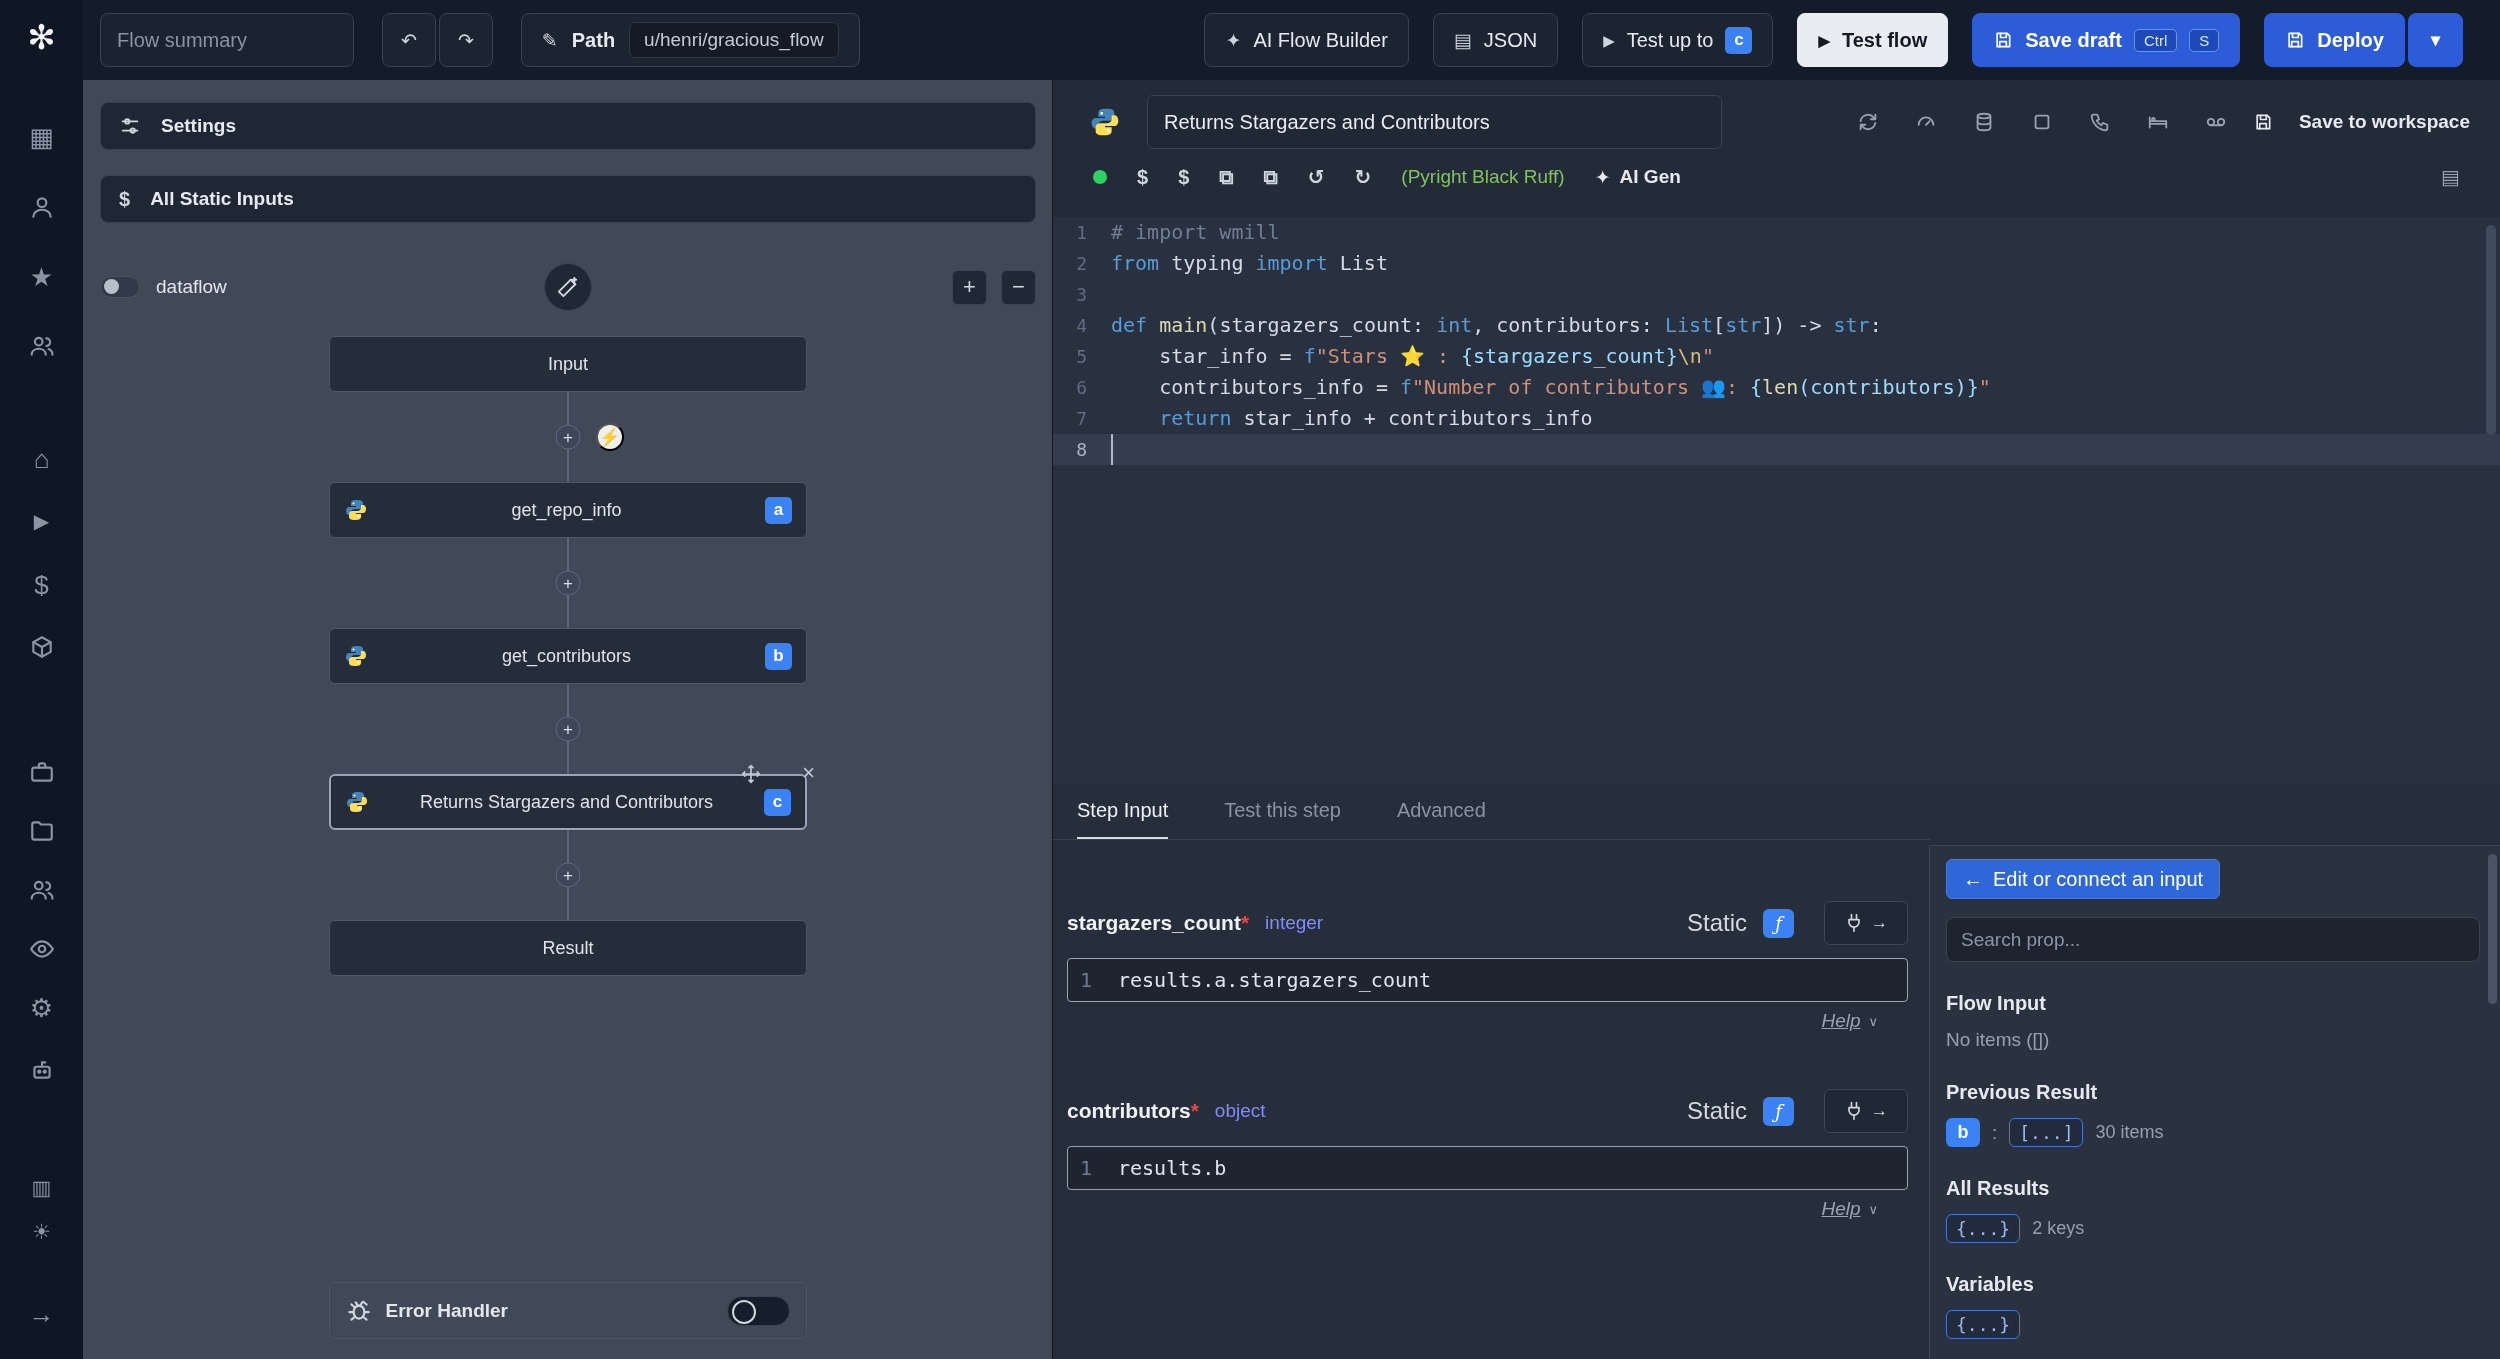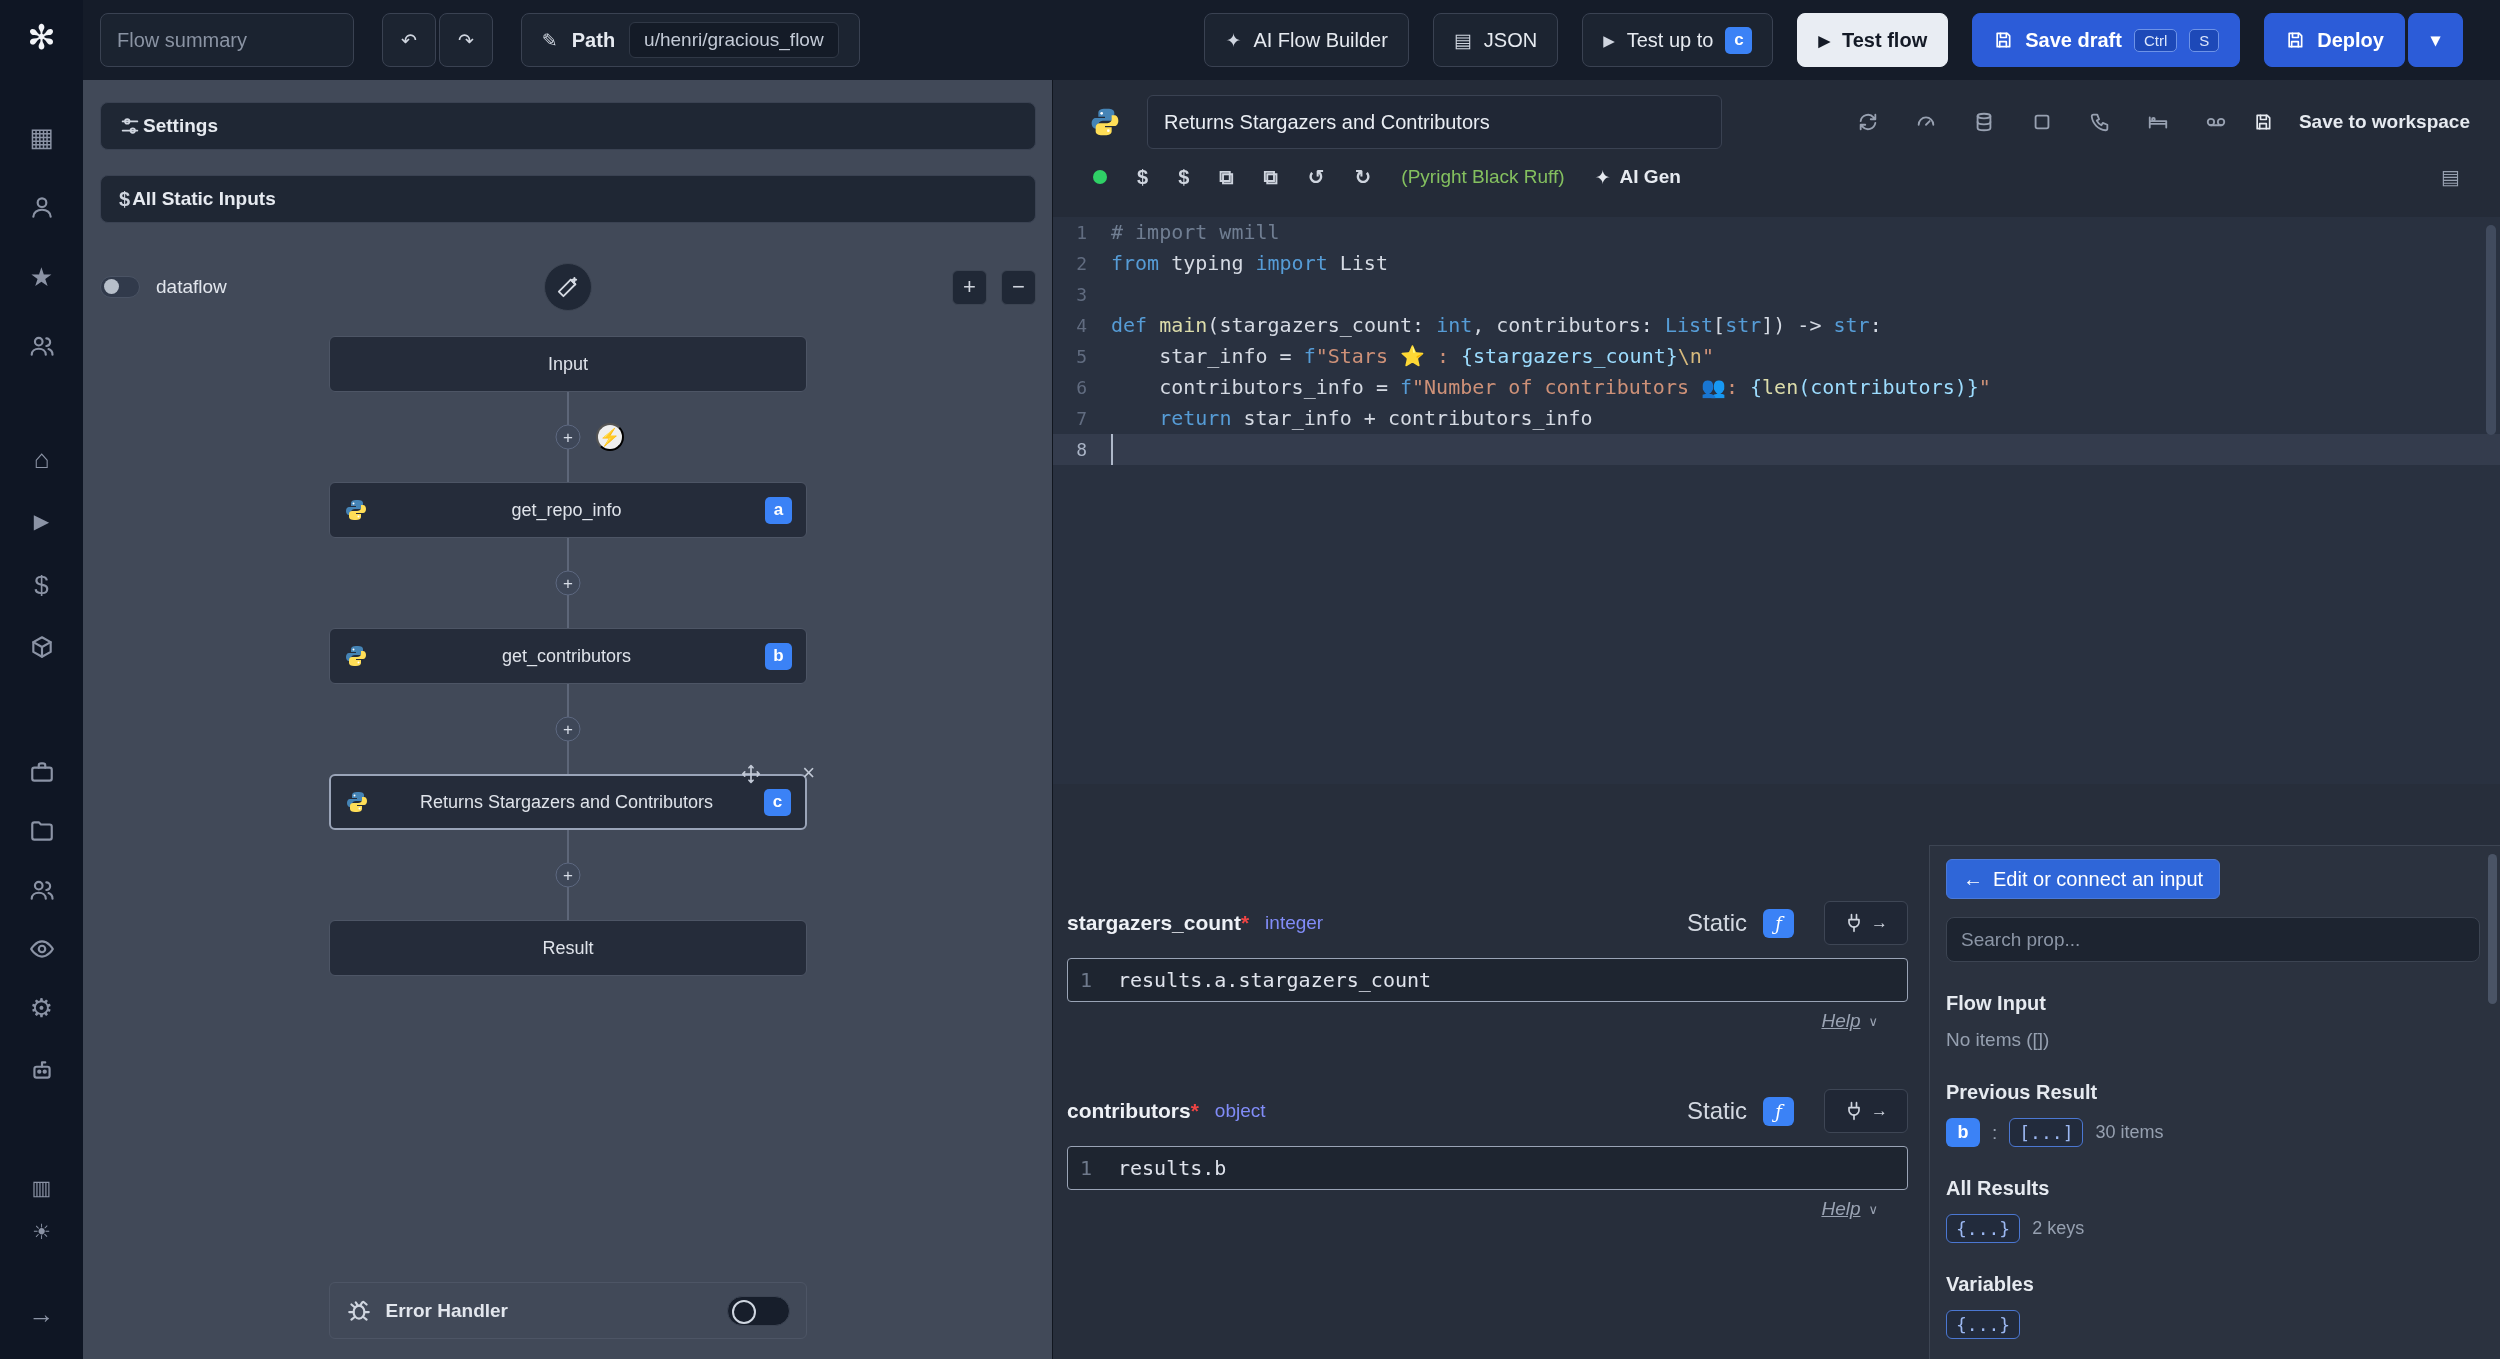--- a/index.html
+++ b/index.html
@@ -32,21 +32,21 @@
   .badge-blue{display:inline-flex;align-items:center;justify-content:center;min-width:27px;height:27px;
               background:#3b82f6;border-radius:5px;color:#fff;font-size:17px;font-weight:600;padding:0 6px;}
   .btn-white{background:#e9edf3;border-color:#e9edf3;color:#141a26;font-weight:600;}
   .btn-white .bicon{color:#141a26;}
   .btn-blue{background:#2c5cd8;border-color:#2c5cd8;color:#fff;font-weight:600;}
   .kbd{background:#1d49b8;border:1px solid #6d93e8;border-radius:5px;padding:2px 9px;font-size:15px;color:#dce6fb;font-weight:500;}
   .btn-chevron{padding:0 22px;margin-left:-21px;font-size:18px;}
 
   
   .flow-panel{position:absolute;left:83px;top:80px;width:969px;bottom:0;background:#414958;padding:22px 16px 0 17px;}
-  .panel-btn{display:flex;align-items:center;gap:2px;height:48px;background:#1f2734;border:1px solid #3a4252;
+  .panel-btn{display:flex;align-items:center;gap:20px;height:48px;background:#1f2734;border:1px solid #3a4252;
              border-radius:8px;padding:0 18px;font-size:19px;font-weight:600;color:#e6eaf0;cursor:pointer;margin-bottom:25px;}
   .panel-btn .bicon{color:#cfd5df;font-size:20px;}
   .panel-btn svg{width:22px;height:22px;color:#cfd5df;}
   .df-row{position:relative;display:flex;align-items:center;height:48px;margin-top:40px;}
   .toggle-sm{width:40px;height:22px;border-radius:11px;background:#313a4b;border:1px solid #4a5364;position:relative;cursor:pointer;flex:none;}
   .toggle-sm::after{content:"";position:absolute;left:3px;top:2px;width:15px;height:15px;border-radius:50%;background:#b7bfca;}
   .df-label{margin-left:16px;font-size:19px;color:#e2e6ed;}
   .wand-btn{position:absolute;left:50%;transform:translateX(-50%);width:48px;height:48px;border-radius:50%;
             background:#202836;border:1px solid #3c4452;display:flex;align-items:center;justify-content:center;color:#d5dae2;cursor:pointer;}
   .wand-btn svg{width:22px;height:22px;}
@@ -531,20 +531,25 @@
           <div class="code-line active">
             <span class="ln">8</span>
             <span class="lc"></span>
           </div>
         </div>
       <div class="ed-scroll"></div>
     </div>
   </section>
 
   <section class="step-panel">
+    <div class="tabs">
+      <div class="tab active">Step Input</div>
+      <div class="tab">Test this step</div>
+      <div class="tab">Advanced</div>
+    </div>
 
     <div class="step-left">
       <div class="field">
         <div class="field-head">
           <span class="fname">stargazers_count</span>
             <span class="freq">*</span>
           <span class="ftype">integer</span>
           <div class="fctrl">
             <span class="static-label">Static</span>
             <span class="func-chip">ƒ</span>

